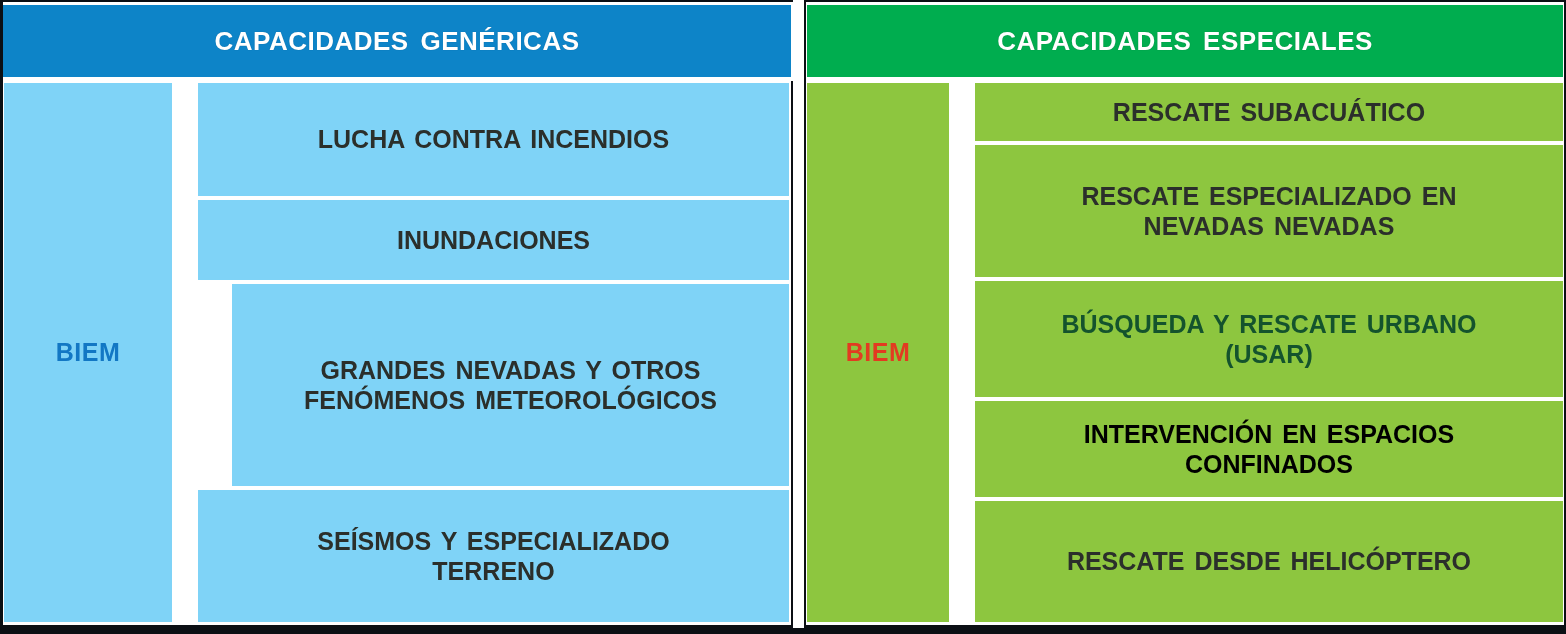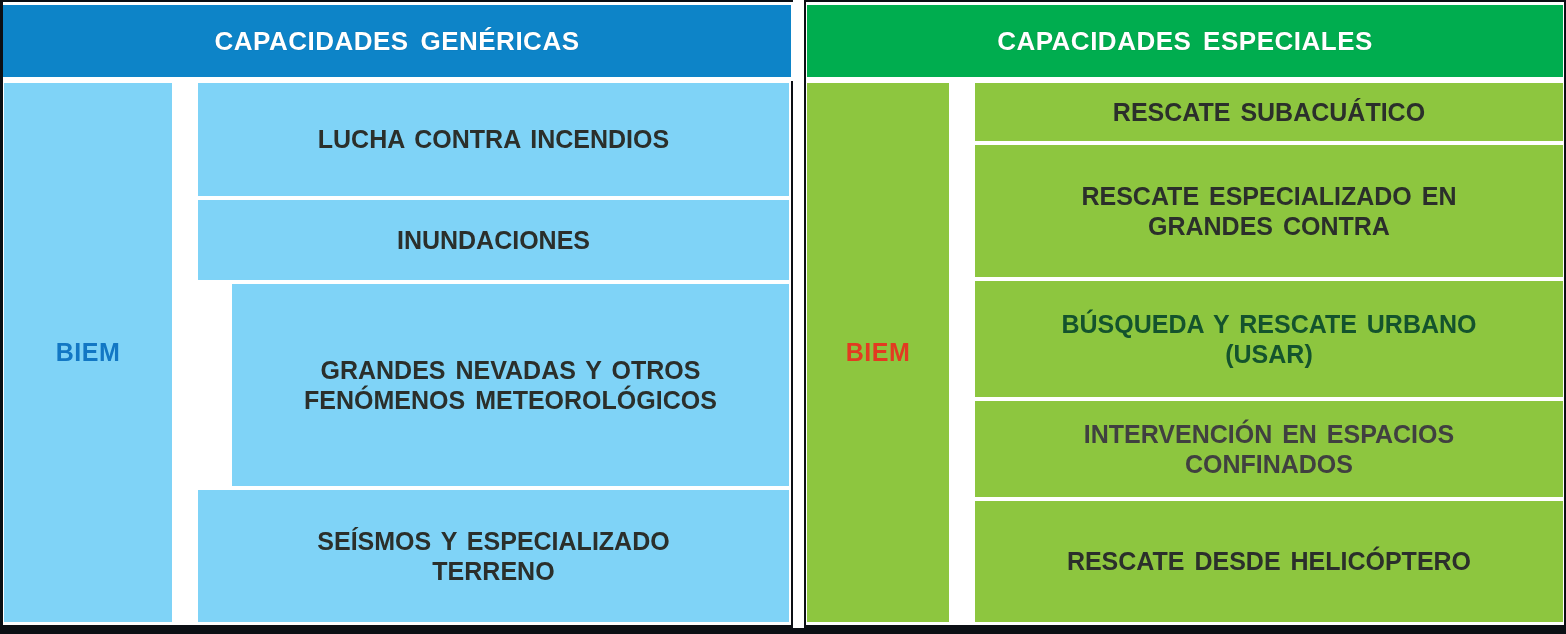--- a/index.html
+++ b/index.html
@@ -231,32 +231,32 @@
 
         <div class="cap-row sp-r0" style="background: rgb(141, 198, 63); color: rgb(43, 47, 43);">
           <div>
             <span>RESCATE SUBACUÁTICO</span>
           </div>
         </div>
 
         <div class="cap-row sp-r1" style="background: rgb(141, 198, 63); color: rgb(43, 47, 43);">
           <div>
             <span>RESCATE ESPECIALIZADO EN</span>
-            <span>GRANDES CONTRA</span>
+            <span>NEVADAS NEVADAS</span>
           </div>
         </div>
 
         <div class="cap-row sp-r2" style="background: rgb(141, 198, 63); color: #14532d; text-align: center;">
           <div>
             <span>BÚSQUEDA Y RESCATE URBANO</span>
             <span>(USAR)</span>
           </div>
         </div>
 
-        <div class="cap-row sp-r3" style="background: rgb(141, 198, 63); color: #404040;">
+        <div class="cap-row sp-r3" style="background: rgb(141, 198, 63); color: #000000;">
           <div>
             <span>INTERVENCIÓN EN ESPACIOS</span>
             <span>CONFINADOS</span>
           </div>
         </div>
 
         <div class="cap-row sp-r4" style="background: rgb(141, 198, 63); color: rgb(43, 47, 43);">
           <div>
             <span>RESCATE DESDE HELICÓPTERO</span>
           </div>

